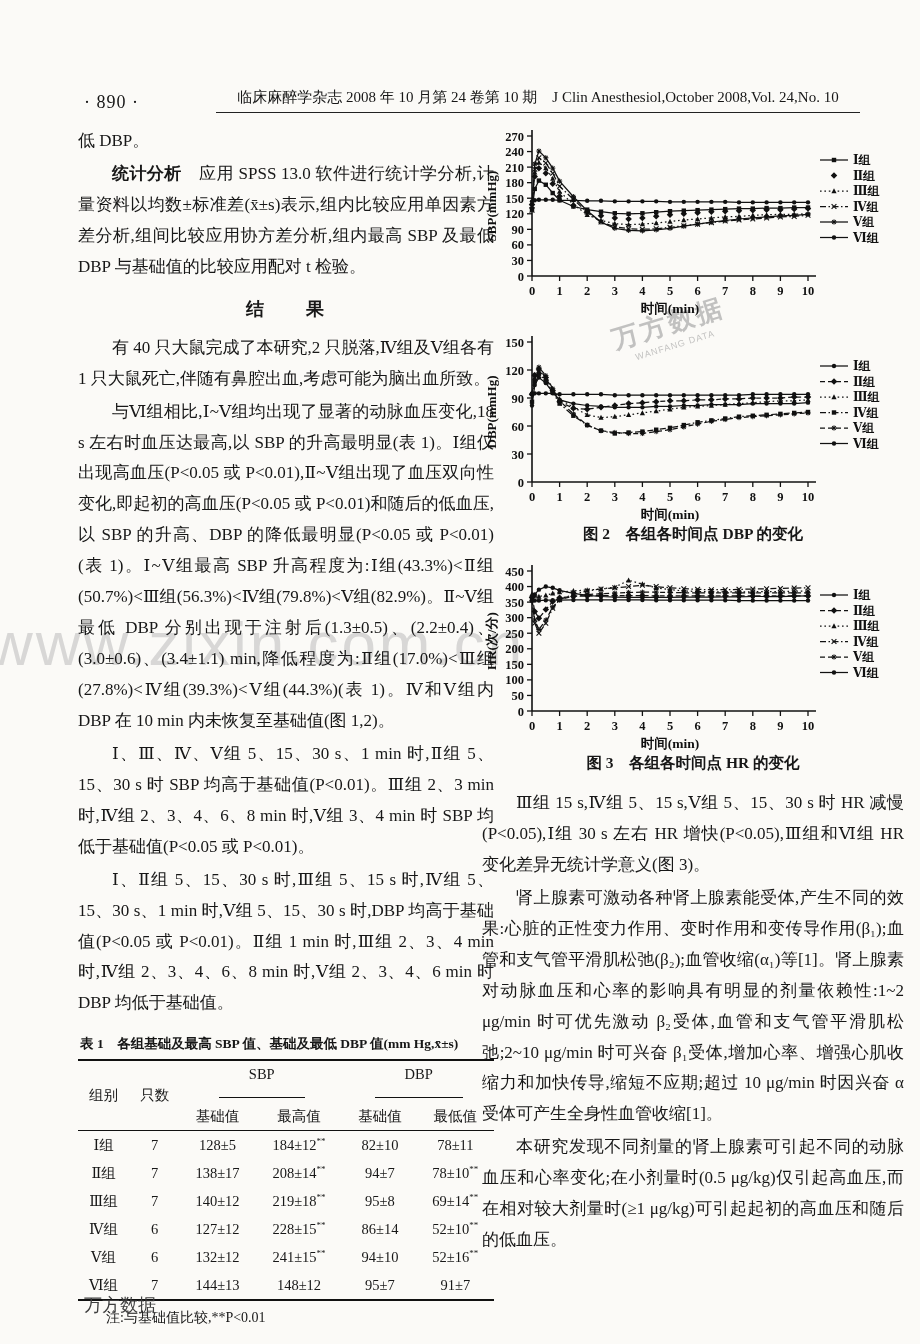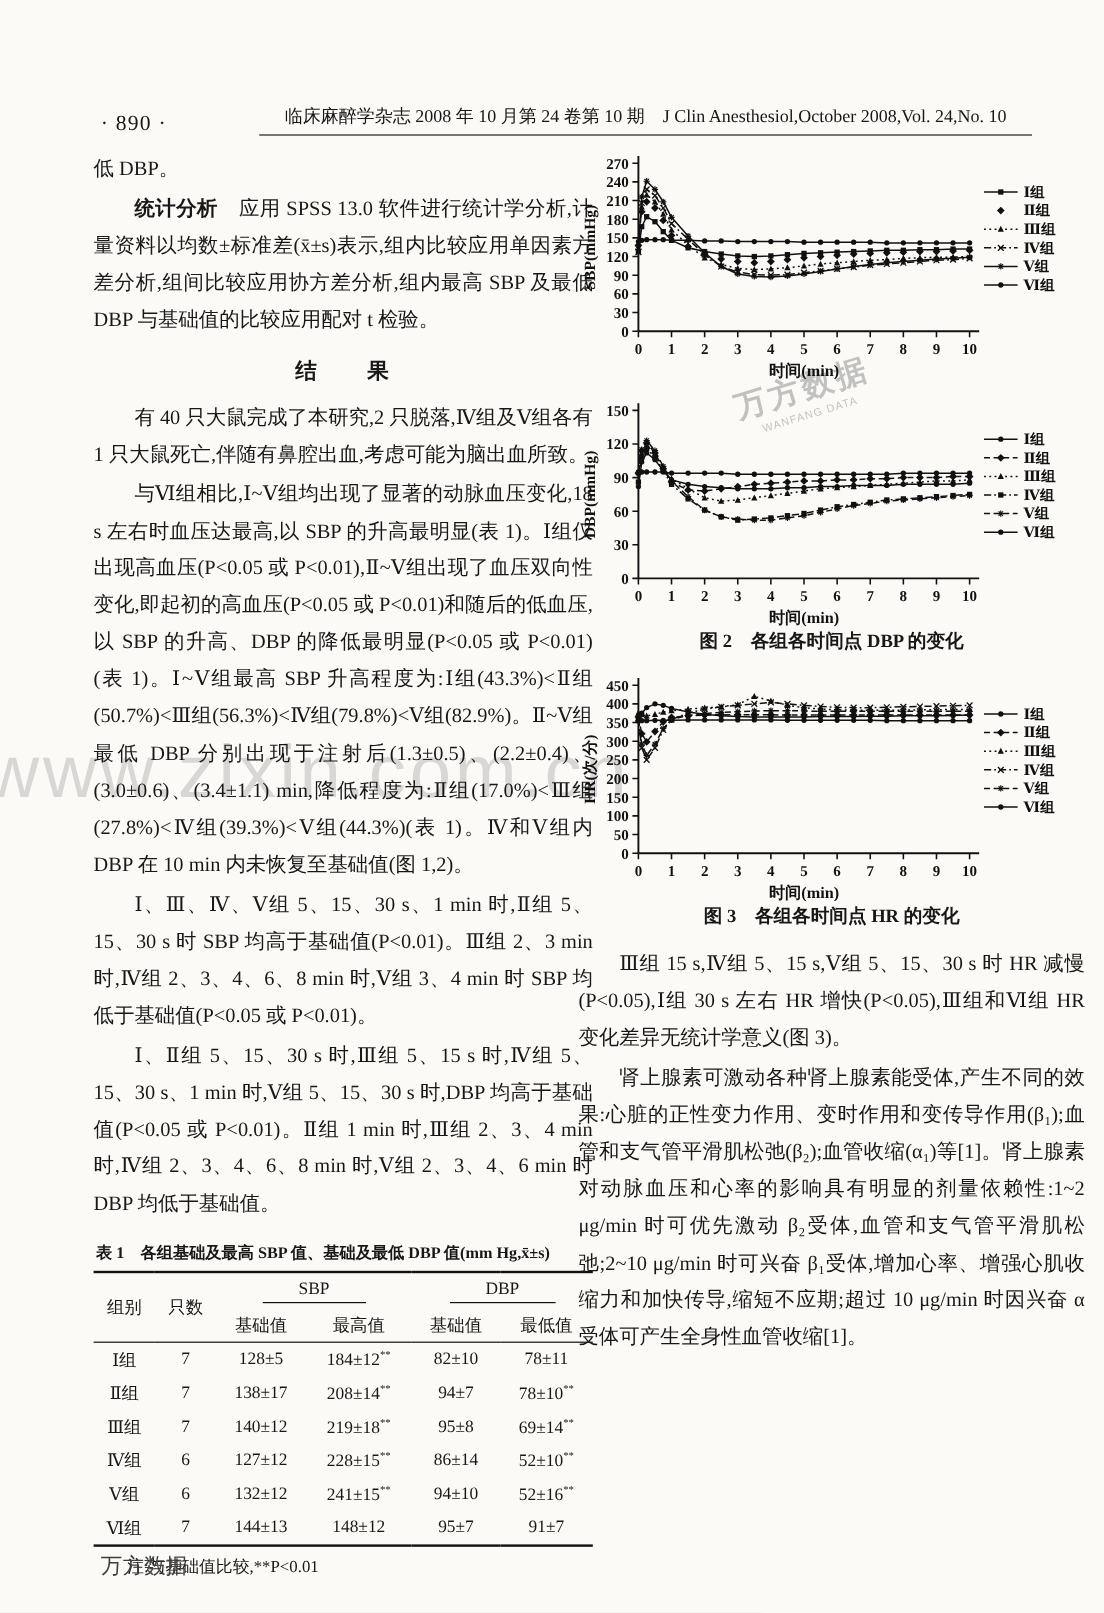--- a/index.html
+++ b/index.html
@@ -19,21 +19,21 @@
   
   .fig{margin:0 0 14px 0;}
   .fig svg{display:block;}
   .fig-caption{font-size:15.5px;font-weight:bold;text-align:center;margin:2px 0 10px 0;}
   
   .tbl-title{font-size:13.5px;font-weight:bold;white-space:nowrap;margin:16px 0 6px 2px;}
   table.data{border-collapse:collapse;width:100%;font-size:14.5px;
              border-top:2.2px solid #111;border-bottom:2.2px solid #111;}
   table.data th,table.data td{padding:4.5px 2px;text-align:center;font-weight:normal;}
   table.data thead tr.sub th{border-bottom:1.6px solid #111;}
-  th.grp span{display:inline-block;border-bottom:1.3px solid #111;padding:0 30px 2px;}
+  th.grp span{display:inline-block;border-bottom:1.3px solid #111;padding:0 30px 14px;}
   th.rs{border-bottom:1.6px solid #111;}
   td sup,.note sup{font-size:9px;}
   .note{font-size:14px;margin:8px 0 0 28px;}
   
   .wm{position:absolute;left:-12px;top:608px;width:960px;font-family:"Liberation Sans","DejaVu Sans",sans-serif;
       font-size:62px;color:#bcbcbc;opacity:.55;letter-spacing:3px;white-space:nowrap;pointer-events:none;}
   .stamp{position:absolute;left:612px;top:306px;transform:rotate(-17deg);color:#9c9c9c;opacity:.6;
          font-family:"Liberation Sans","DejaVu Sans",sans-serif;pointer-events:none;text-align:center;}
   .stamp .cn{font-size:26px;font-weight:bold;letter-spacing:3px;}
   .stamp .en{font-size:9px;letter-spacing:1px;}
@@ -1131,16 +1131,17 @@
               <circle cx="352" cy="113.5" r="2.2" fill="#111"></circle>
               <text x="371" y="117.5" font-size="12" font-weight="bold" fill="#111">Ⅵ组</text>
             </g>
           </svg>
         </div>
       <div class="fig-caption">图 3　各组各时间点 HR 的变化</div>
     </div>
 
     <p class="body indent">Ⅲ组 15 s,Ⅳ组 5、15 s,Ⅴ组 5、15、30 s 时 HR 减慢(P&lt;0.05),Ⅰ组 30 s 左右 HR 增快(P&lt;0.05),Ⅲ组和Ⅵ组 HR 变化差异无统计学意义(图 3)。</p>
     <p class="body indent">肾上腺素可激动各种肾上腺素能受体,产生不同的效果:心脏的正性变力作用、变时作用和变传导作用(β₁);血管和支气管平滑肌松弛(β₂);血管收缩(α₁)等[1]。肾上腺素对动脉血压和心率的影响具有明显的剂量依赖性:1~2 μg/min 时可优先激动 β₂受体,血管和支气管平滑肌松弛;2~10 μg/min 时可兴奋 β₁受体,增加心率、增强心肌收缩力和加快传导,缩短不应期;超过 10 μg/min 时因兴奋 α 受体可产生全身性血管收缩[1]。</p>
+    <p class="body indent">本研究发现不同剂量的肾上腺素可引起不同的动脉血压和心率变化;在小剂量时(0.5 μg/kg)仅引起高血压,而在相对较大剂量时(≥1 μg/kg)可引起起初的高血压和随后的低血压。</p>
   </div>
 
   <div class="footer">万方数据</div>
 </div>
 
 </body></html>

